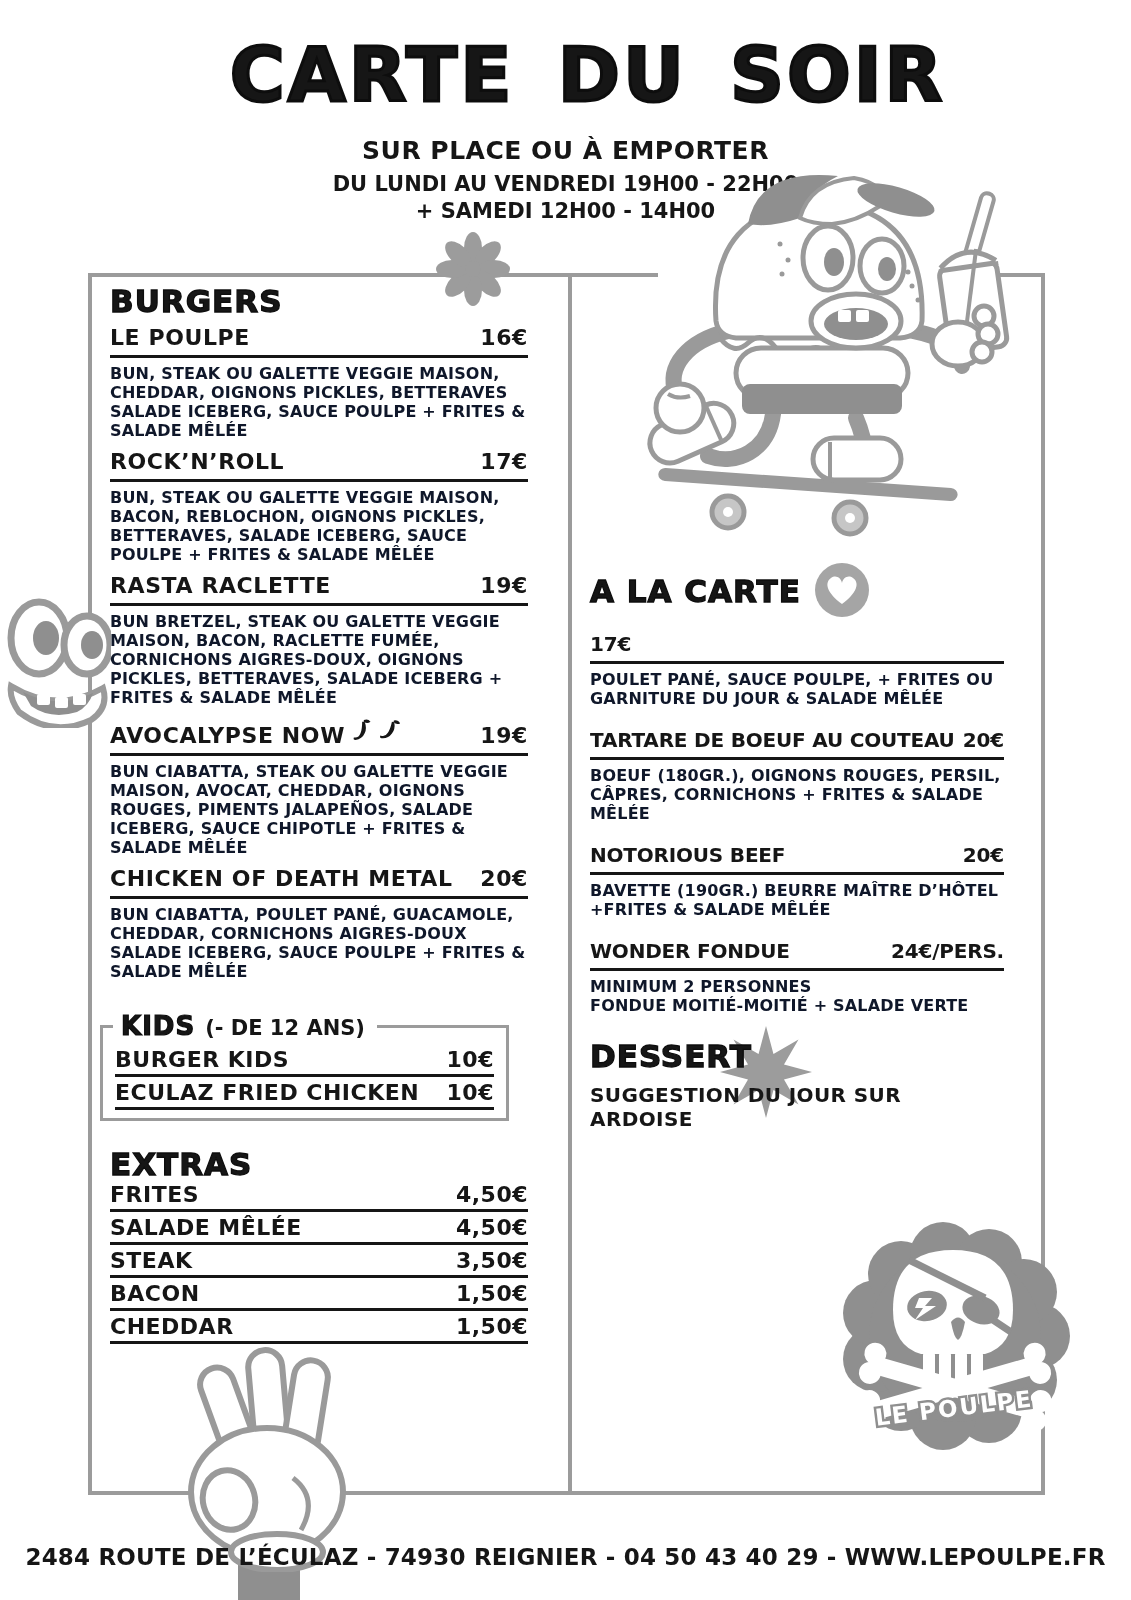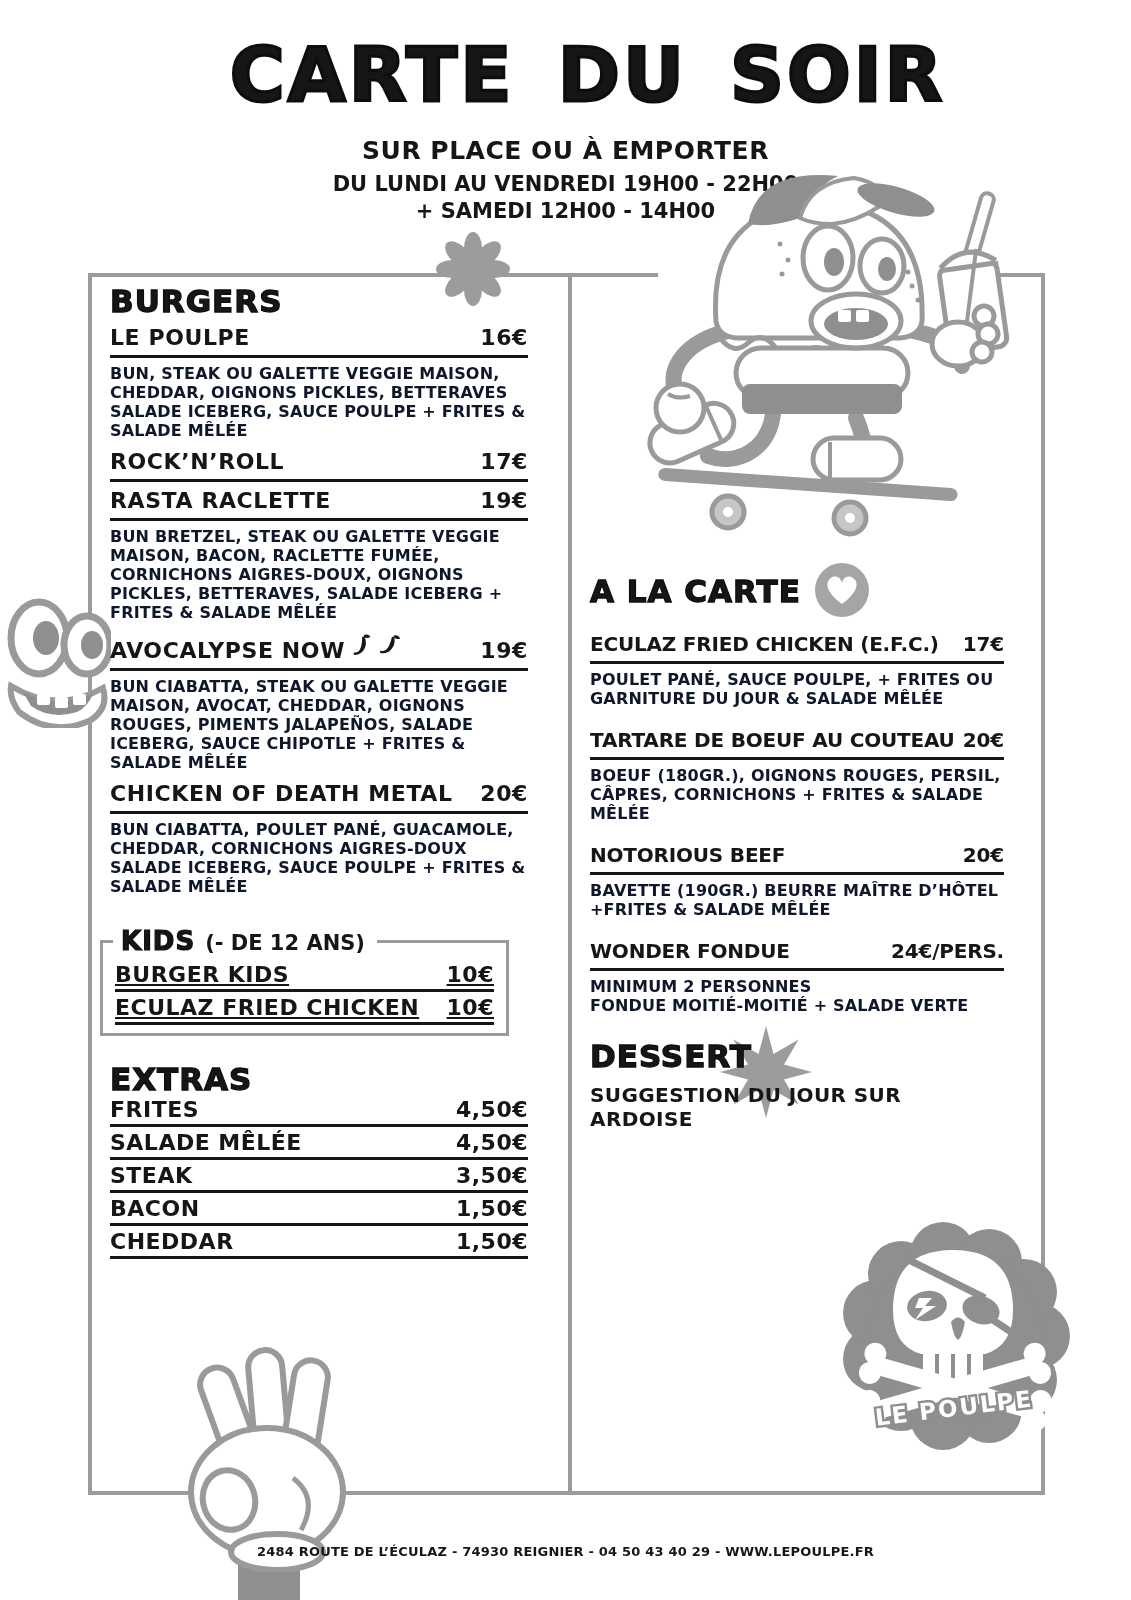--- a/index.html
+++ b/index.html
@@ -28,36 +28,36 @@
     border-bottom:3px solid #161616;padding-bottom:5px;
     font-size:22px;line-height:24px;font-weight:800;letter-spacing:.6px;}
   .col-right .mi-row{font-size:20px;letter-spacing:-0.2px;}
   .mi-name{white-space:nowrap;display:flex;align-items:flex-end;gap:8px;}
   .mi-price{white-space:nowrap;flex-shrink:0;}
   .mi-desc{margin-top:6px;margin-bottom:10px;font-size:16px;line-height:19px;
     font-weight:700;color:#0f172a;letter-spacing:.2px;white-space:pre-line;}
   .col-right .mi{margin-bottom:20px;}
   
   .kids-box{position:relative;margin:44px 0 0 -10px;width:409px;box-sizing:border-box;
-    border:3px solid #9b9b9b;padding:16px 12px 8px 12px;text-decoration:underline;}
+    border:3px solid #9b9b9b;padding:16px 12px 8px 12px;}
   .kids-title{position:absolute;top:-17px;left:10px;background:#ffffff;padding:0 12px 0 8px;
     display:flex;align-items:baseline;gap:10px;}
   .kids-word{font-size:26px;font-weight:900;-webkit-text-stroke:1.2px #0d0d0d;letter-spacing:1px;}
   .kids-sub{font-size:21px;font-weight:800;}
   .row-line{display:flex;justify-content:space-between;align-items:flex-end;
     border-bottom:3px solid #161616;padding-bottom:3px;margin-top:5px;
     font-size:22px;line-height:22px;font-weight:800;letter-spacing:.5px;gap:7px;}
   .extras{margin-top:28px;}
   .extras .disp{margin-bottom:4px;}
   
   .dessert-head{margin-top:26px;}
   .dessert-note{margin-top:12px;font-size:20px;font-weight:800;letter-spacing:.4px;}
   
   .footer{position:absolute;top:1544px;left:0;right:0;text-align:center;z-index:4;
-    font-size:13px;font-weight:800;letter-spacing:.2px;}
+    font-size:23px;font-weight:800;letter-spacing:.2px;}
   
   .art{position:absolute;z-index:2;}
   .arm-stick{position:absolute;left:238px;top:1556px;width:62px;height:44px;background:#8f8f8f;z-index:2;}
   .chili{display:inline-block;}
 </style>
 </head>
 <body>
 
 <div class="page">
 
@@ -235,20 +235,21 @@
         <span class="mi-price">16€</span>
       </div>
       <div class="mi-desc">BUN, STEAK OU GALETTE VEGGIE MAISON, CHEDDAR, OIGNONS PICKLES, BETTERAVES SALADE ICEBERG, SAUCE POULPE + FRITES &amp; SALADE MÊLÉE</div>
     </div>
 
     <div class="mi">
       <div class="mi-row">
         <span class="mi-name">ROCK’N’ROLL</span>
         <span class="mi-price">17€</span>
       </div>
+      <div class="mi-desc">BUN, STEAK OU GALETTE VEGGIE MAISON, BACON, REBLOCHON, OIGNONS PICKLES, BETTERAVES, SALADE ICEBERG, SAUCE POULPE + FRITES &amp; SALADE MÊLÉE</div>
     </div>
 
     <div class="mi">
       <div class="mi-row">
         <span class="mi-name">RASTA RACLETTE</span>
         <span class="mi-price">19€</span>
       </div>
       <div class="mi-desc">BUN BRETZEL, STEAK OU GALETTE VEGGIE MAISON, BACON, RACLETTE FUMÉE, CORNICHONS AIGRES-DOUX, OIGNONS PICKLES, BETTERAVES, SALADE ICEBERG + FRITES &amp; SALADE MÊLÉE</div>
     </div>
 
@@ -320,21 +321,20 @@
         <span>1,50€</span>
       </div>
     </div>
   </div>
 
   <div class="col col-right">
     <div class="disp" style="margin-bottom:26px;">A LA CARTE</div>
 
     <div class="mi">
       <div class="mi-row">
-        <span class="mi-name">ECULAZ FRIED CHICKEN (E.F.C.)</span>
         <span class="mi-price">17€</span>
       </div>
       <div class="mi-desc">POULET PANÉ, SAUCE POULPE, + FRITES OU GARNITURE DU JOUR &amp; SALADE MÊLÉE</div>
     </div>
 
     <div class="mi">
       <div class="mi-row">
         <span class="mi-name">TARTARE DE BOEUF AU COUTEAU</span>
         <span class="mi-price">20€</span>
       </div>

